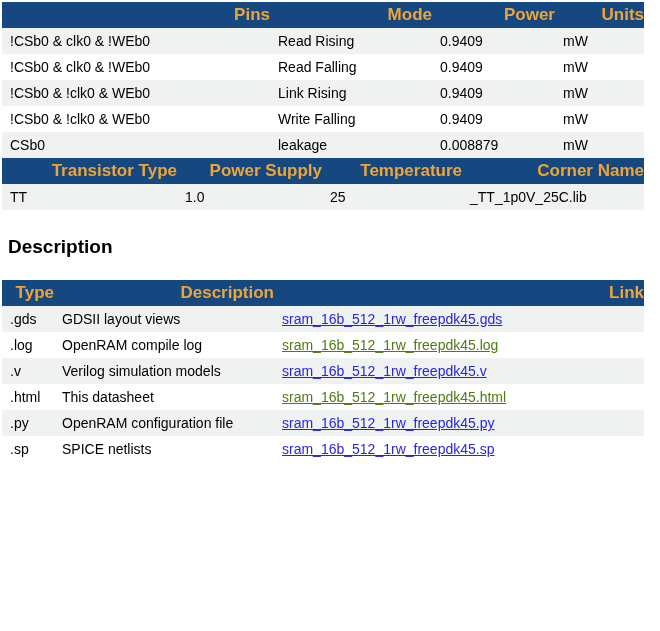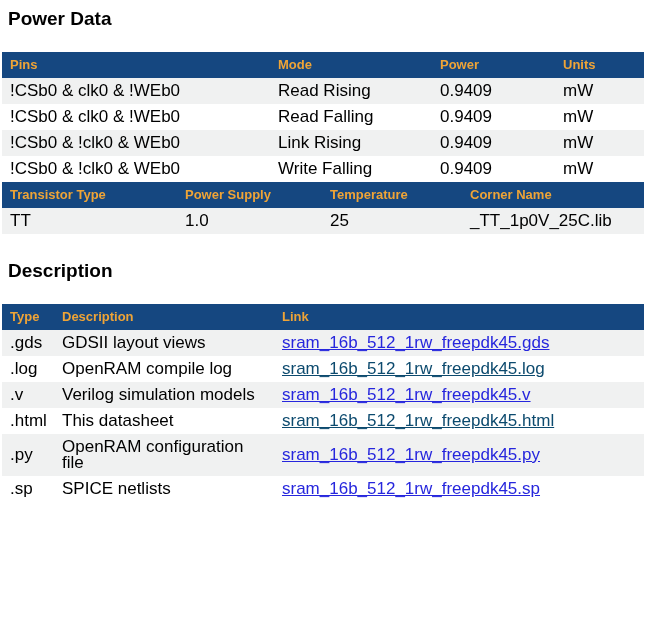--- a/index.html
+++ b/index.html
@@ -25,40 +25,40 @@
     margin-top: 6px;
   }
   table {
     border-collapse: collapse;
     width: 642px;
     table-layout: fixed;
   }
   th {
     background: #154780;
     color: #EFA436;
-    text-align: left;
-    font-size: 13px;
+    text-align: right;
+    font-size: 17px;
     font-weight: bold;
-    padding: 5px 8px;
+    padding: 5px 0;
     line-height: 16px;
   }
   td {
-    font-size: 17px;
+    font-size: 14px;
     padding: 5px 8px;
     line-height: 16px;
   }
   tbody tr:nth-child(odd) {
     background: #F0F1F1;
   }
   a.file-link {
     color: #2626DD;
     text-decoration: underline;
   }
   a.file-link.visited {
-    color: #0c4a6e;
+    color: #4d7c0f;
   }
   
   .pt-c1 { width: 268px; }
   .pt-c2 { width: 162px; }
   .pt-c3 { width: 123px; }
   .pt-c4 { width: 89px;  }
   
   .ct-c1 { width: 175px; }
   .ct-c2 { width: 145px; }
   .ct-c3 { width: 140px; }
@@ -66,21 +66,20 @@
   
   .dt-c1 { width: 52px;  }
   .dt-c2 { width: 220px; }
   .dt-c3 { width: 370px; }
 </style>
 </head>
 <body>
 
 <main>
 
-  <h2 class="first">Power Data</h2>
   <table>
     <colgroup>
         <col class="pt-c1">
         <col class="pt-c2">
         <col class="pt-c3">
         <col class="pt-c4">
       </colgroup>
     <thead>
       <tr>
         <th>Pins</th>
@@ -107,20 +106,26 @@
         <td>Link Rising</td>
         <td>0.9409</td>
         <td>mW</td>
       </tr>
       <tr>
         <td>!CSb0 &amp; !clk0 &amp; WEb0</td>
         <td>Write Falling</td>
         <td>0.9409</td>
         <td>mW</td>
       </tr>
+      <tr>
+        <td>CSb0</td>
+        <td>leakage</td>
+        <td>0.008879</td>
+        <td>mW</td>
+      </tr>
     </tbody>
   </table>
 
   <table>
     <colgroup>
         <col class="ct-c1">
         <col class="ct-c2">
         <col class="ct-c3">
         <col class="ct-c4">
       </colgroup>

